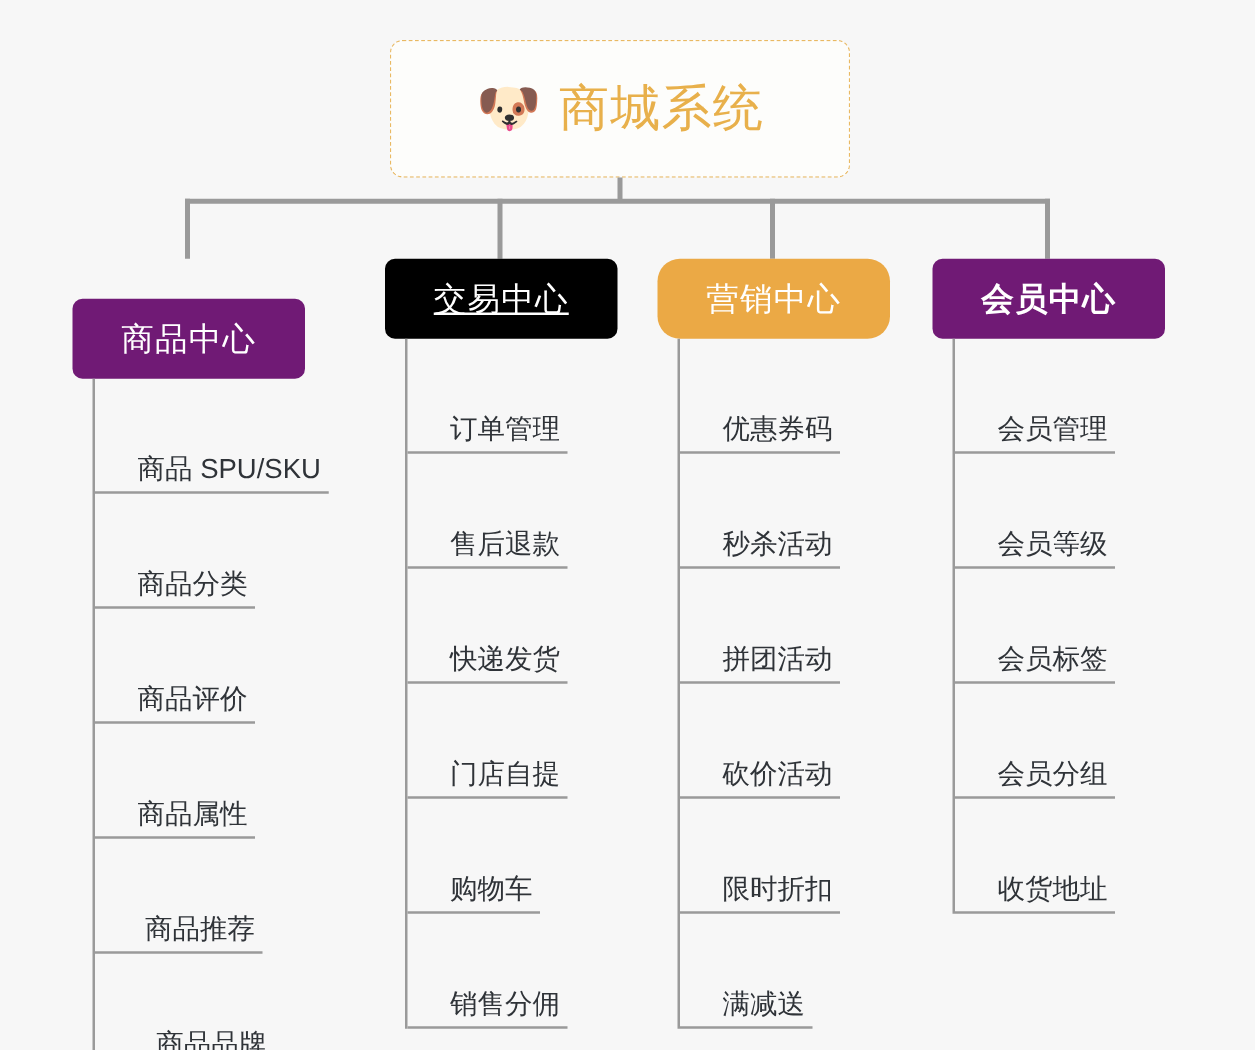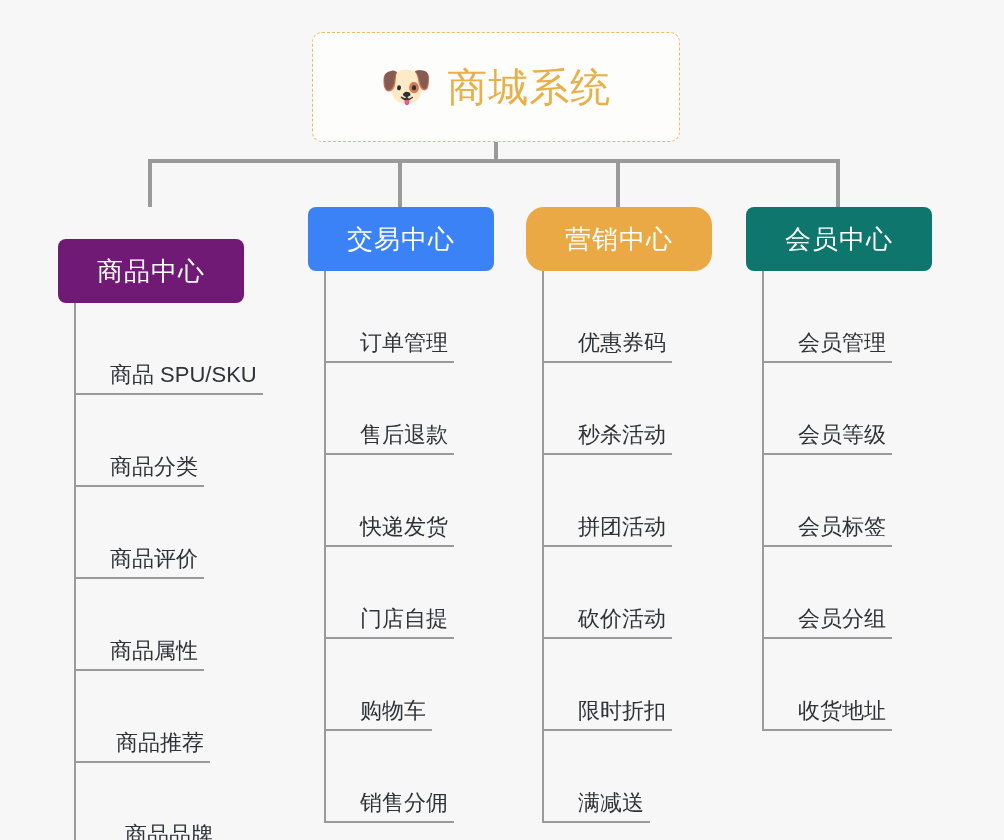--- a/index.html
+++ b/index.html
@@ -145,21 +145,21 @@
       <div class="leaf">
           <span class="leaf-label" style="border-bottom-color: rgb(154, 154, 154); padding-left: 40px;">商品推荐</span>
         </div>
       <div class="leaf">
           <span class="leaf-label" style="border-bottom-color: rgb(154, 154, 154); margin-left: 15px;">商品品牌</span>
         </div>
     </div>
   </div>
 
   <div class="column" style="left:308px">
-    <div class="col-header" style="background: #3b82f6;">交易中心</div>
+    <div class="col-header" style="background: #000000; text-decoration: underline;">交易中心</div>
     <div class="col-body" style="border-left-color: rgb(154, 154, 154);">
       <div class="leaf">
           <span class="leaf-label" style="border-bottom-color: rgb(154, 154, 154);">订单管理</span>
         </div>
       <div class="leaf">
           <span class="leaf-label" style="border-bottom-color: rgb(154, 154, 154);">售后退款</span>
         </div>
       <div class="leaf">
           <span class="leaf-label" style="border-bottom-color: rgb(154, 154, 154);">快递发货</span>
         </div>
@@ -193,21 +193,21 @@
       <div class="leaf">
           <span class="leaf-label" style="border-bottom-color: rgb(154, 154, 154);">限时折扣</span>
         </div>
       <div class="leaf">
           <span class="leaf-label" style="border-bottom-color: rgb(154, 154, 154);">满减送</span>
         </div>
     </div>
   </div>
 
   <div class="column" style="left:746px">
-    <div class="col-header" style="background: #0f766e;">会员中心</div>
+    <div class="col-header" style="background: #701a75; font-weight: bold;">会员中心</div>
     <div class="col-body" style="border-left-color: rgb(154, 154, 154);">
       <div class="leaf">
           <span class="leaf-label" style="border-bottom-color: rgb(154, 154, 154);">会员管理</span>
         </div>
       <div class="leaf">
           <span class="leaf-label" style="border-bottom-color: rgb(154, 154, 154);">会员等级</span>
         </div>
       <div class="leaf">
           <span class="leaf-label" style="border-bottom-color: rgb(154, 154, 154);">会员标签</span>
         </div>

